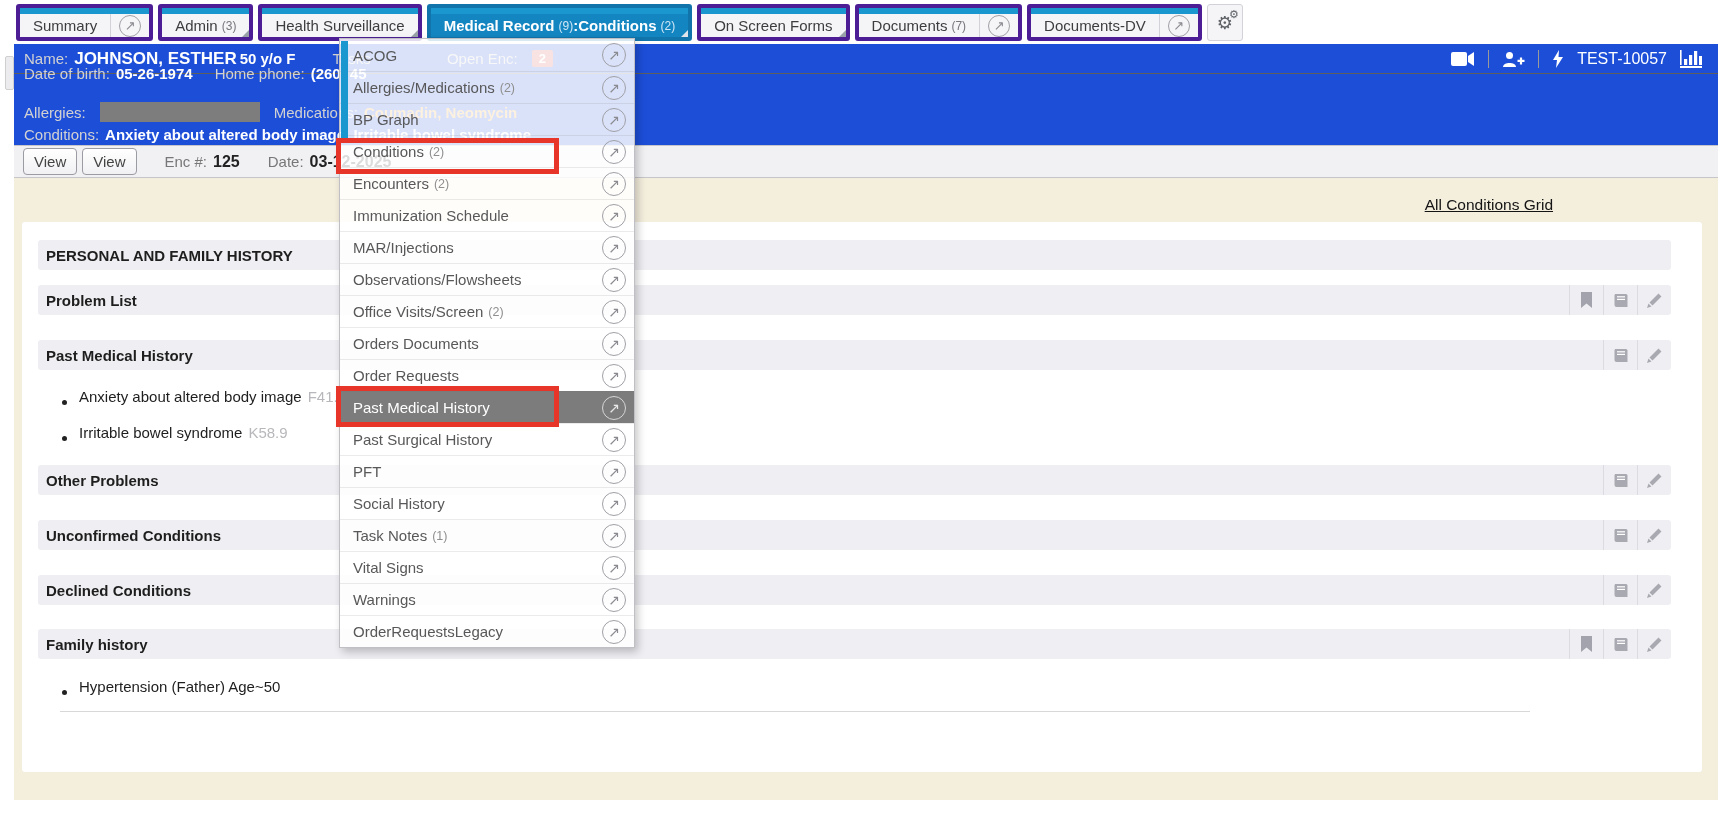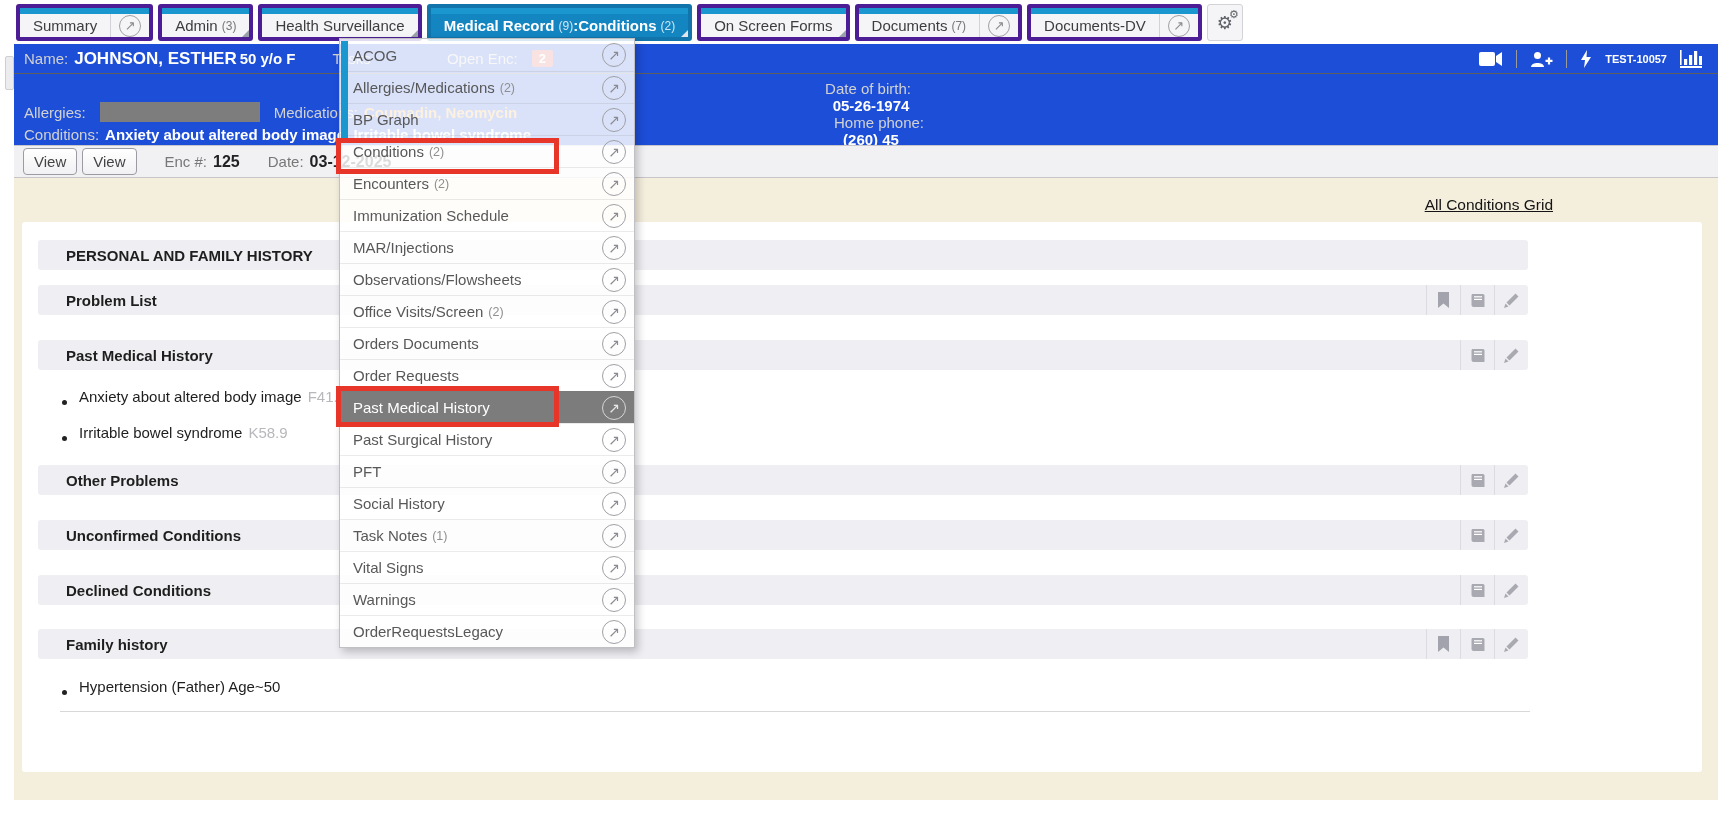--- a/index.html
+++ b/index.html
@@ -24,21 +24,21 @@
   .tab .ext { width:22px; height:22px; font-size:13px; }
   .gearbtn { position:relative; border:1px solid #d2d2d8; border-radius:3px; background:#f5f5f7; width:36px; display:flex; align-items:center; justify-content:center; color:#5f6368; }
   .gear-glyph { position:relative; font-size:18px; line-height:1; }
   .gear-glyph::before { content:"\2699"; }
   .gear-glyph::after { content:"\2699"; position:absolute; font-size:11px; right:-6px; top:-5px; }
 
   
   .hdr { position:absolute; left:14px; top:44px; right:0; height:128px; background:#1d4ed8; color:#fff; font-size:15px; z-index:2; }
   .hrow { position:absolute; left:0; right:0; display:flex; align-items:center; padding-left:10px; white-space:nowrap; }
   .hrow1 { top:0; height:30px; border-bottom:1px solid #5e5e5e; }
-  .hrow2 { top:36px; height:20px;flex-direction:column; }
+  .hrow2 { top:19px; height:20px; }
   .hrow3 { top:58px; height:20px; }
   .hrow4 { top:80px; height:20px; }
   .hlabel { color:#d2d2d2; margin-right:6px; }
   .hval { font-weight:bold; }
   .nameval { font-size:17px; }
   .badge { background:#d9534f; color:#fff; font-weight:bold; font-size:13px; padding:1px 7px; border-radius:2px; margin-left:8px; }
   .redactbox { display:inline-block; width:160px; height:20px; background:#7d7d7d; margin-left:8px; }
   .meds { color:#f0a53e; font-weight:bold; }
   .hright { margin-left:auto; display:flex; align-items:center; gap:13px; padding-right:16px; }
   .vdiv { width:1px; height:18px; background:#9a9a9a; }
@@ -47,21 +47,21 @@
   
   .tb { position:absolute; left:14px; top:145px; right:0; height:33px; background:#f1f1f4; border-top:1px solid #c6c6ca; border-bottom:1px solid #c6c6ca; display:flex; align-items:center; padding-left:4px; font-size:15px; color:#555; z-index:2; }
   .btn { border:1px solid #9b9ba3; border-radius:4px; background:linear-gradient(#ffffff,#f1f1f4); padding:4px 10px; margin-left:5px; color:#444; font-size:15px; font-family:"Liberation Sans", sans-serif; }
   .tlabel { color:#777; margin-left:28px; }
   .tval { font-weight:bold; color:#222; margin-left:6px; font-size:16px; }
 
   
   .beige { position:absolute; left:14px; top:178px; right:0; height:622px; background:#f4eedd; z-index:1; }
   .gridlink { position:absolute; top:196px; right:165px; color:#141414; text-decoration:underline; font-size:15.5px; z-index:3; cursor:pointer; }
   .card { position:absolute; left:22px; top:222px; width:1680px; height:550px; background:#fff; border-radius:3px; z-index:2; }
-  .band { position:absolute; left:38px; width:1490px; height:30px; background:#efeff3; border-radius:3px; display:flex; align-items:center; font-weight:bold; font-size:15px; color:#1e1e1e; padding-left:28px; z-index:3; }
+  .band { position:absolute; left:38px; width:1633px; height:30px; background:#efeff3; border-radius:3px; display:flex; align-items:center; font-weight:bold; font-size:15px; color:#1e1e1e; padding-left:8px; z-index:3; }
   .icons { margin-left:auto; display:flex; align-self:stretch; }
   .icell { width:34px; border-left:1px solid #dbdbe1; display:flex; align-items:center; justify-content:center; flex:none; }
   .bullet { position:absolute; left:62px; font-size:15px; color:#1e1e1e; display:flex; align-items:flex-end; z-index:3; white-space:nowrap; }
   .bullet::before { content:""; width:5px; height:5px; border-radius:50%; background:#222; margin-right:12px; flex:none; }
   .code { color:#b8b8bc; margin-left:6px; }
   .code:empty { display:none; }
   .hr { position:absolute; left:60px; top:711px; width:1470px; border-top:1px solid #d8d8d8; z-index:3; }
 
   
   .menu { position:absolute; left:339px; top:38px; width:296px; height:610px; background:rgba(255,255,255,0.84); border:1px solid #bfbfc4; box-shadow:3px 4px 8px rgba(0,0,0,0.22); z-index:40; display:flex; flex-direction:column; }
@@ -171,21 +171,21 @@
       <span class="vdiv"></span>
       <svg width="23" height="16" viewBox="0 0 23 16">
           <circle cx="7.5" cy="4.5" r="3.5" fill="#fff"></circle>
           <path d="M1 16 C1 10.5 14 10.5 14 16 Z" fill="#fff"></path>
           <path d="M15.5 8.8 h2.4 V6.4 h2.2 v2.4 h2.4 V11 h-2.4 v2.4 h-2.2 V11 h-2.4 Z" fill="#fff"></path>
         </svg>
       <span class="vdiv"></span>
       <svg width="12" height="18" viewBox="0 0 12 18">
           <path d="M7 0 L1 10 H5 L4 18 L11 7 H6.5 Z" fill="#fff"></path>
         </svg>
-      <span class="hval" style="font-weight:bold;font-size:11px;">TEST-10057</span>
+      <span class="hval" style="font-weight:normal;font-size:16px;">TEST-10057</span>
       <span class="chartwrap">
         <svg width="22" height="15" viewBox="0 0 22 15">
             <rect x="0" y="0" width="1.6" height="15" fill="#fff"></rect>
             <rect x="4" y="9" width="3.2" height="6" fill="#fff"></rect>
             <rect x="9" y="5" width="3.2" height="10" fill="#fff"></rect>
             <rect x="14" y="1" width="3.2" height="14" fill="#fff"></rect>
             <rect x="19" y="6" width="3" height="9" fill="#fff"></rect>
           </svg>
       </span>
     </span>

